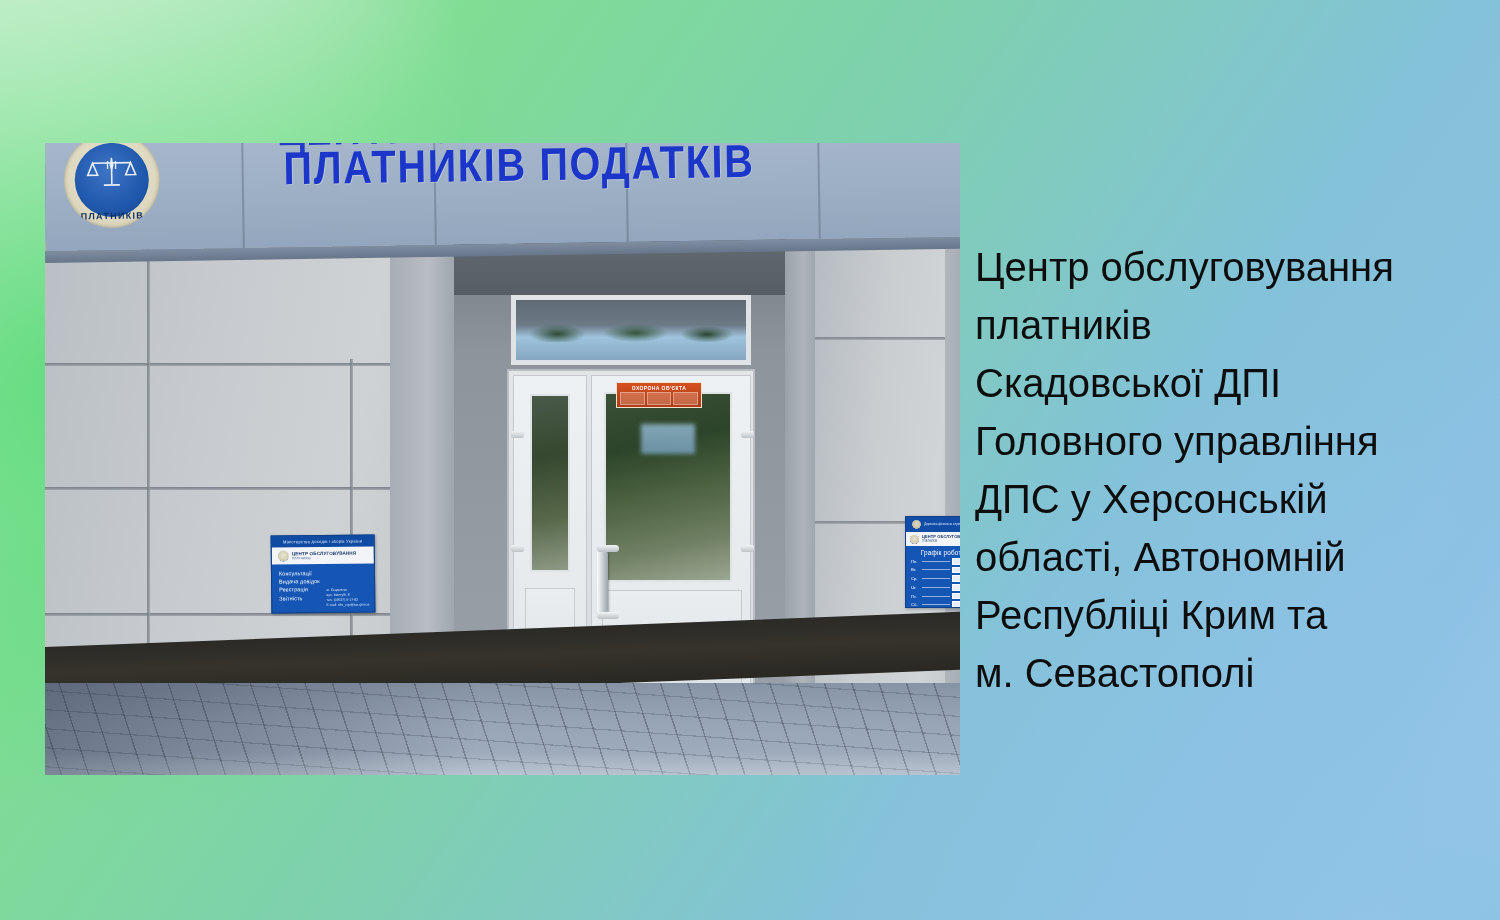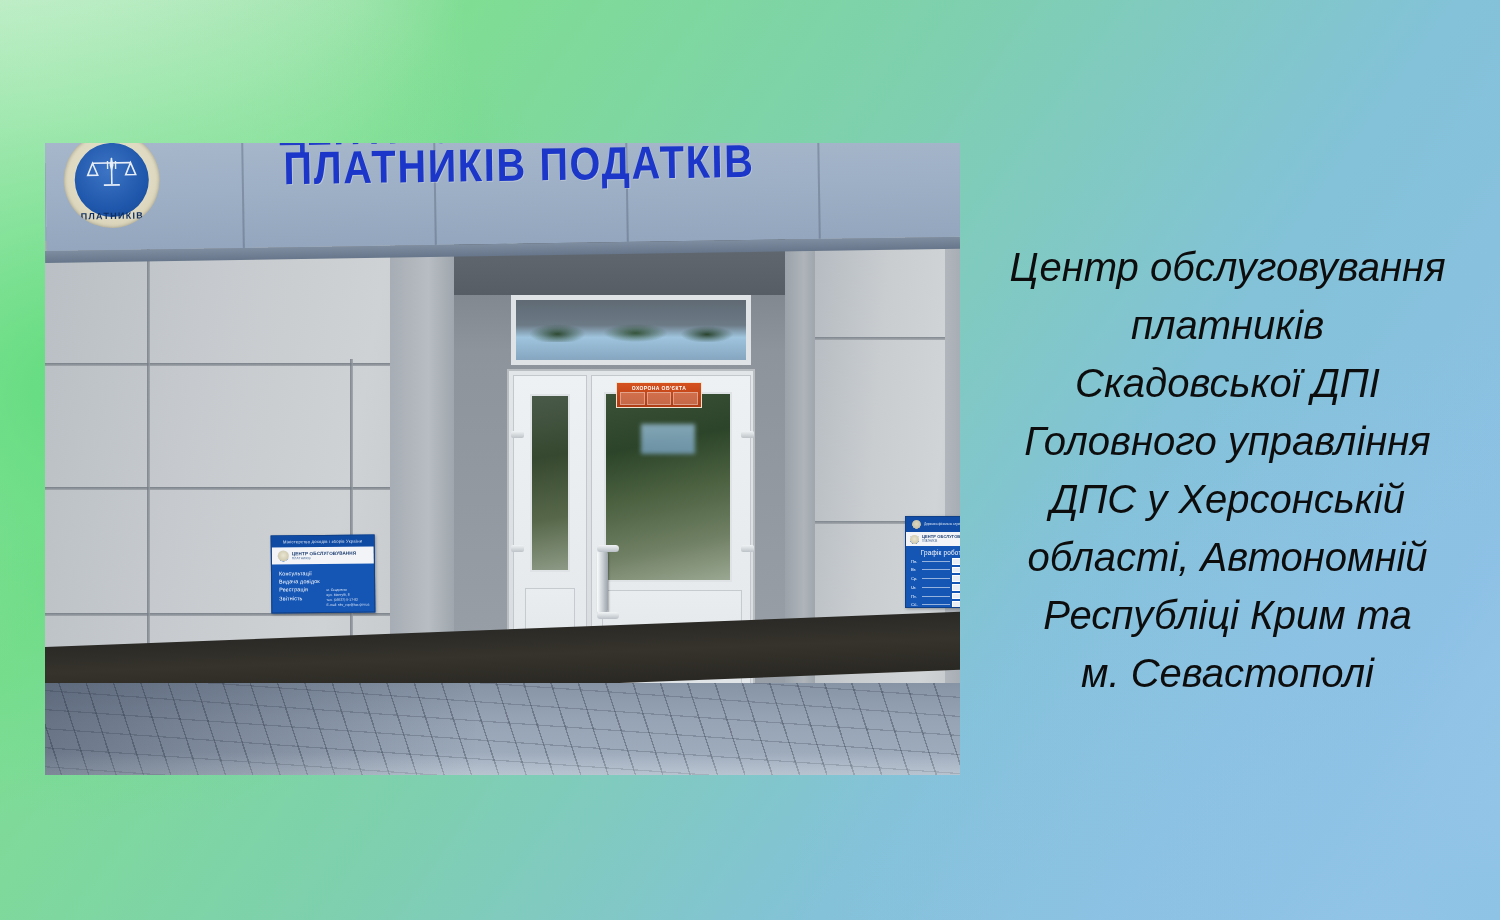--- a/index.html
+++ b/index.html
@@ -586,27 +586,26 @@
     background: linear-gradient(180deg, #b5bcc4 0%, #cdd3d8 100%);
     transform: skewY(-1.2deg);
   }
 
   
   .caption {
     position: absolute;
     left: 975px;
     top: 238px;
     width: 505px;
-    text-align: center;
+    text-align: left;
     color: #0d0d0d;
     font-size: 40px;
     line-height: 58px;
     font-family: "Liberation Sans", sans-serif;
     white-space: pre-line;
-    font-style: italic;
   }
 </style>
 </head>
 <body>
 
 <div class="slide">
 
   <div class="photo">
 
     <div class="sky"></div>

